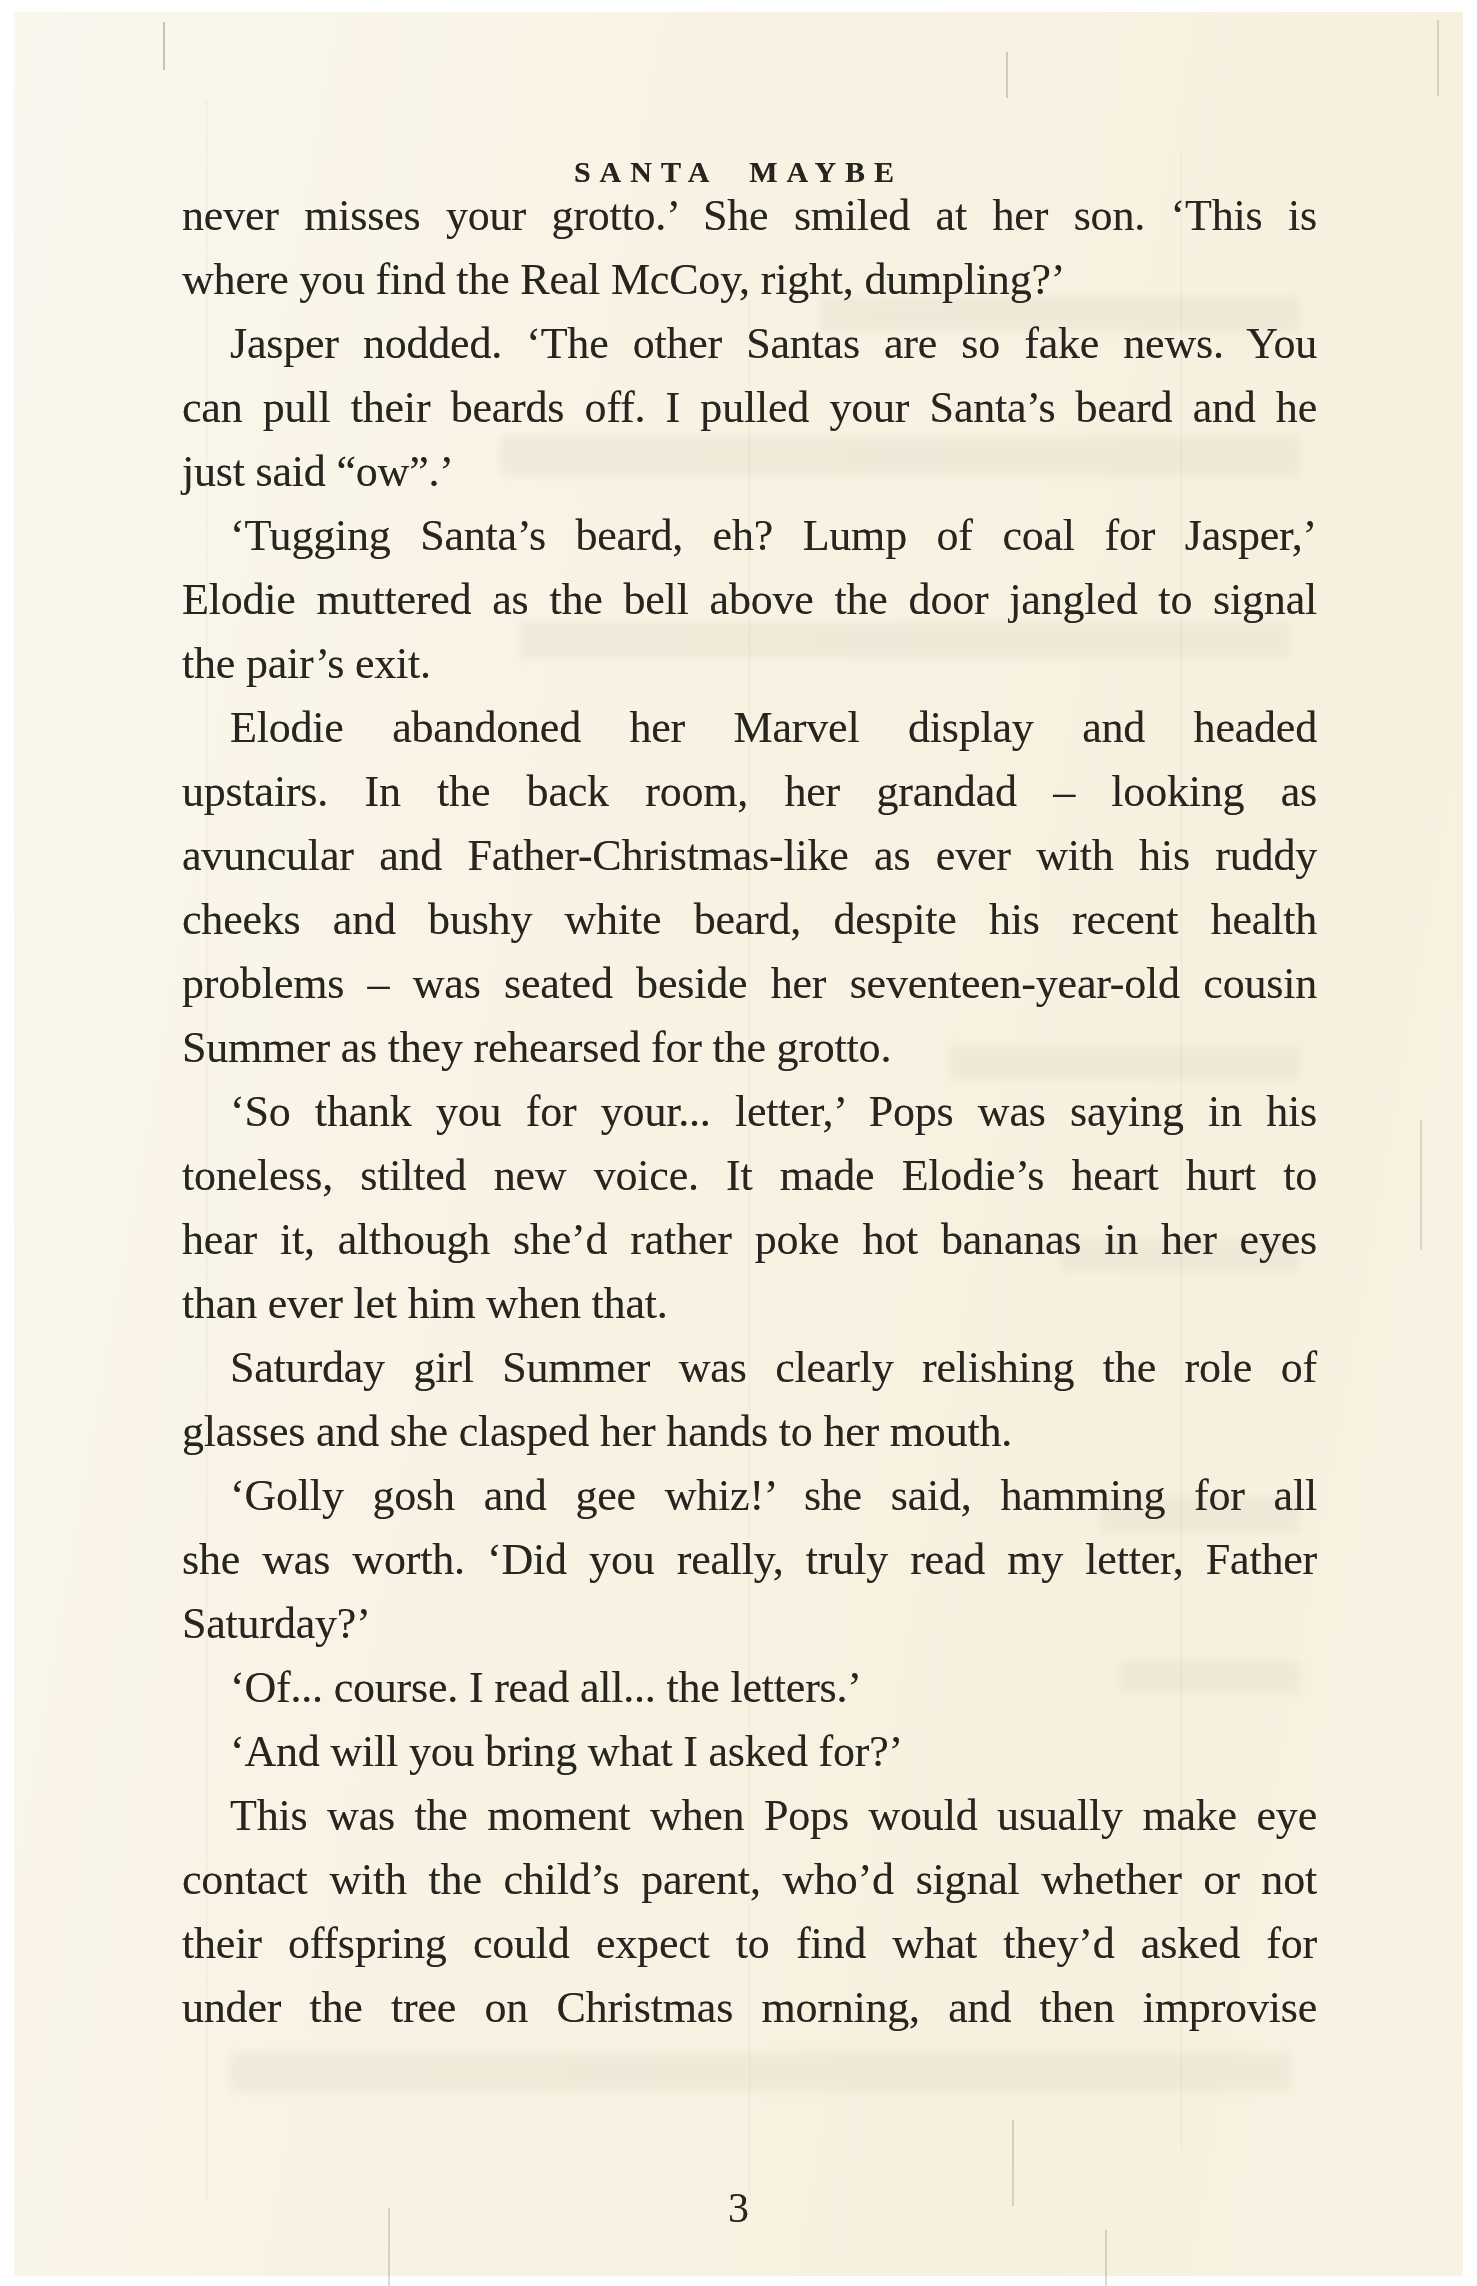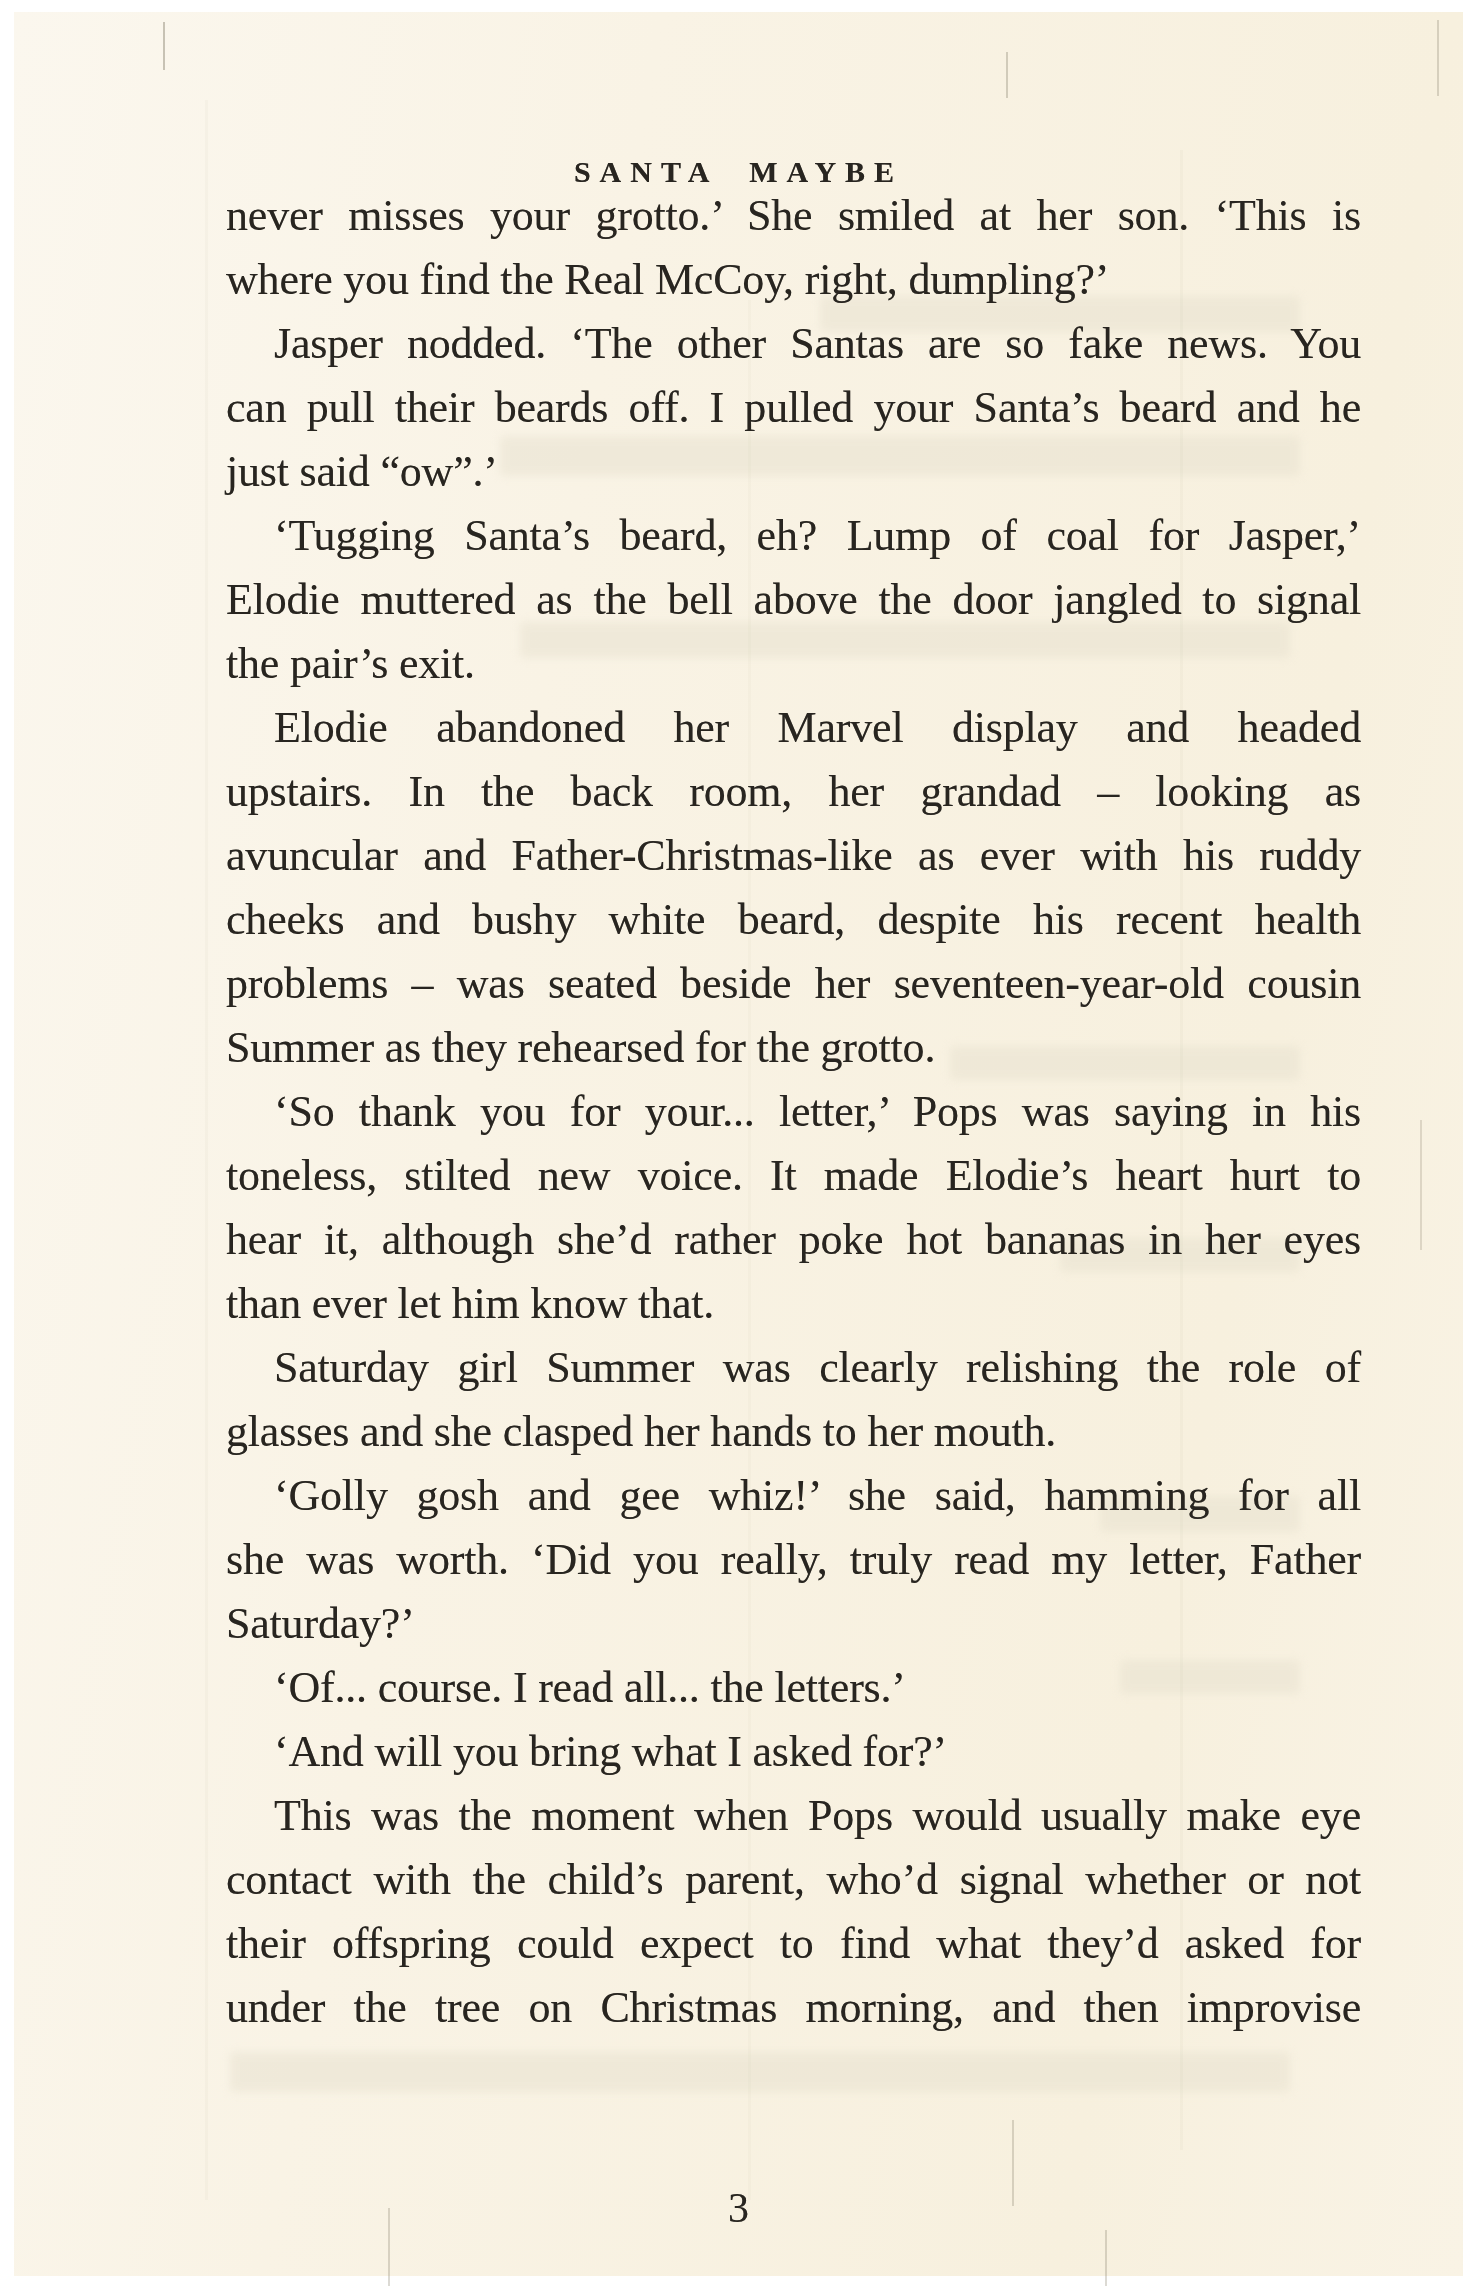--- a/index.html
+++ b/index.html
@@ -38,21 +38,20 @@
     margin-top: 47px;
   }
   .text-block {
     position: absolute;
     left: 168px; top: 172px;
     width: 1135px;
     font-size: 44px;
     line-height: 64px;
     color: var(--ink);
     text-shadow: 0 0 0.5px rgba(40,37,32,0.45);
-    margin-left: 44px;
   }
   .text-block .line {
     text-align: justify;
     text-align-last: justify;
     text-justify: inter-word;
     letter-spacing: -0.2px;
   }
   .text-block .line.endline {
     text-align-last: left;
   }
@@ -123,21 +122,21 @@
       <div class="line endline">the pair’s exit.</div>
       <div class="line indent">Elodie abandoned her Marvel display and headed</div>
       <div class="line">upstairs. In the back room, her grandad – looking as</div>
       <div class="line">avuncular and Father-Christmas-like as ever with his ruddy</div>
       <div class="line">cheeks and bushy white beard, despite his recent health</div>
       <div class="line">problems – was seated beside her seventeen-year-old cousin</div>
       <div class="line endline">Summer as they rehearsed for the grotto.</div>
       <div class="line indent">‘So thank you for your... letter,’ Pops was saying in his</div>
       <div class="line">toneless, stilted new voice. It made Elodie’s heart hurt to</div>
       <div class="line">hear it, although she’d rather poke hot bananas in her eyes</div>
-      <div class="line endline">than ever let him know that.</div>
+      <div class="line endline">than ever let him when that.</div>
       <div class="line indent">Saturday girl Summer was clearly relishing the role of</div>
       <div class="line endline">glasses and she clasped her hands to her mouth.</div>
       <div class="line indent">‘Golly gosh and gee whiz!’ she said, hamming for all</div>
       <div class="line">she was worth. ‘Did you really, truly read my letter, Father</div>
       <div class="line endline">Saturday?’</div>
       <div class="line indent endline">‘Of... course. I read all... the letters.’</div>
       <div class="line indent endline">‘And will you bring what I asked for?’</div>
       <div class="line indent">This was the moment when Pops would usually make eye</div>
       <div class="line">contact with the child’s parent, who’d signal whether or not</div>
       <div class="line">their offspring could expect to find what they’d asked for</div>

